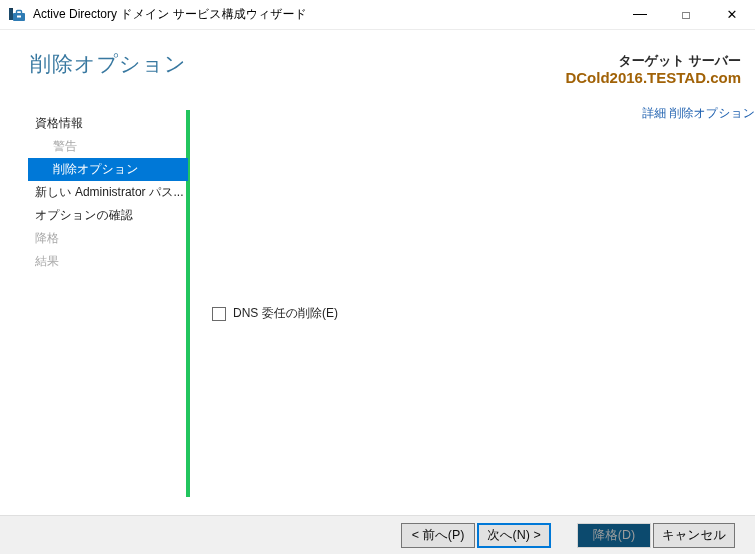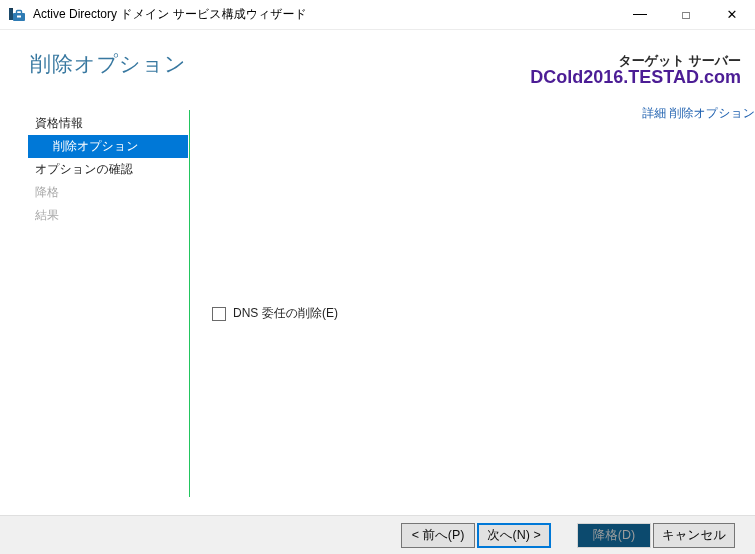--- a/index.html
+++ b/index.html
@@ -21,26 +21,26 @@
   .win-btn .min-glyph { font-size:14px; line-height:10px; position:relative; top:-2px; }
   .win-btn .max-glyph { font-size:12px; }
   .win-btn .close-glyph { font-size:13px; }
 
   
   .header { flex:0 0 75px; display:flex; justify-content:space-between;
             padding:20px 14px 0 30px; background:#fff; }
   .page-title { font-size:21px; font-weight:400; color:#3878a0; letter-spacing:1px; }
   .target-block { text-align:right; line-height:17px; padding-top:2px; }
   .target-label { font-weight:bold; color:#2b2b2b; font-size:13px; }
-  .target-name  { font-weight:bold; color:#4c1d95; font-size:18px;padding-left:45px; }
+  .target-name  { font-weight:bold; color:#a16207; font-size:15px;padding-left:45px; }
 
   
   .body { flex:1; display:flex; background:#fff; position:relative; }
   .sidebar { width:190px; flex:0 0 190px; padding-top:5px; }
-  .sidebar-inner { border-right:1px solid #22c55e; height:387px; padding-top:2px; }
+  .sidebar-inner { border-right:4px solid #22c55e; height:387px; padding-top:2px; }
   .nav-item { height:23px; line-height:23px; margin-left:28px; width:160px;
               padding-left:7px; white-space:nowrap; overflow:hidden; text-overflow:ellipsis;
               color:#1f1f1f; cursor:default; }
   .nav-item.sub { padding-left:25px; }
   .nav-item.disabled { color:#a8a8a8; }
   .nav-item.selected { background:#0078d7; color:#ffffff; }
 
   .content { flex:1; display:flex; flex-direction:row; justify-content:space-between; }
   .checkbox-row { display:flex; align-items:center; padding:7px 0 0 22px; }
   .checkbox-box { width:14px; height:14px; background:#fff; border:1px solid #6a6a6a;
@@ -89,21 +89,23 @@
     <div class="target-block">
       <div class="target-label">ターゲット サーバー</div>
       <div class="target-name">DCold2016.TESTAD.com</div>
     </div>
   </div>
 
   <div class="body">
     <div class="sidebar">
       <div class="sidebar-inner">
         <div class="nav-item">資格情報</div>
+        <div class="nav-item sub disabled">警告</div>
         <div class="nav-item sub selected">削除オプション</div>
+        <div class="nav-item">新しい Administrator パス...</div>
         <div class="nav-item">オプションの確認</div>
         <div class="nav-item disabled">降格</div>
         <div class="nav-item disabled">結果</div>
       </div>
     </div>
 
     <div class="content">
       <div class="checkbox-row">
         <span class="checkbox-box"></span>
         <span class="checkbox-label">DNS 委任の削除(E)</span>

